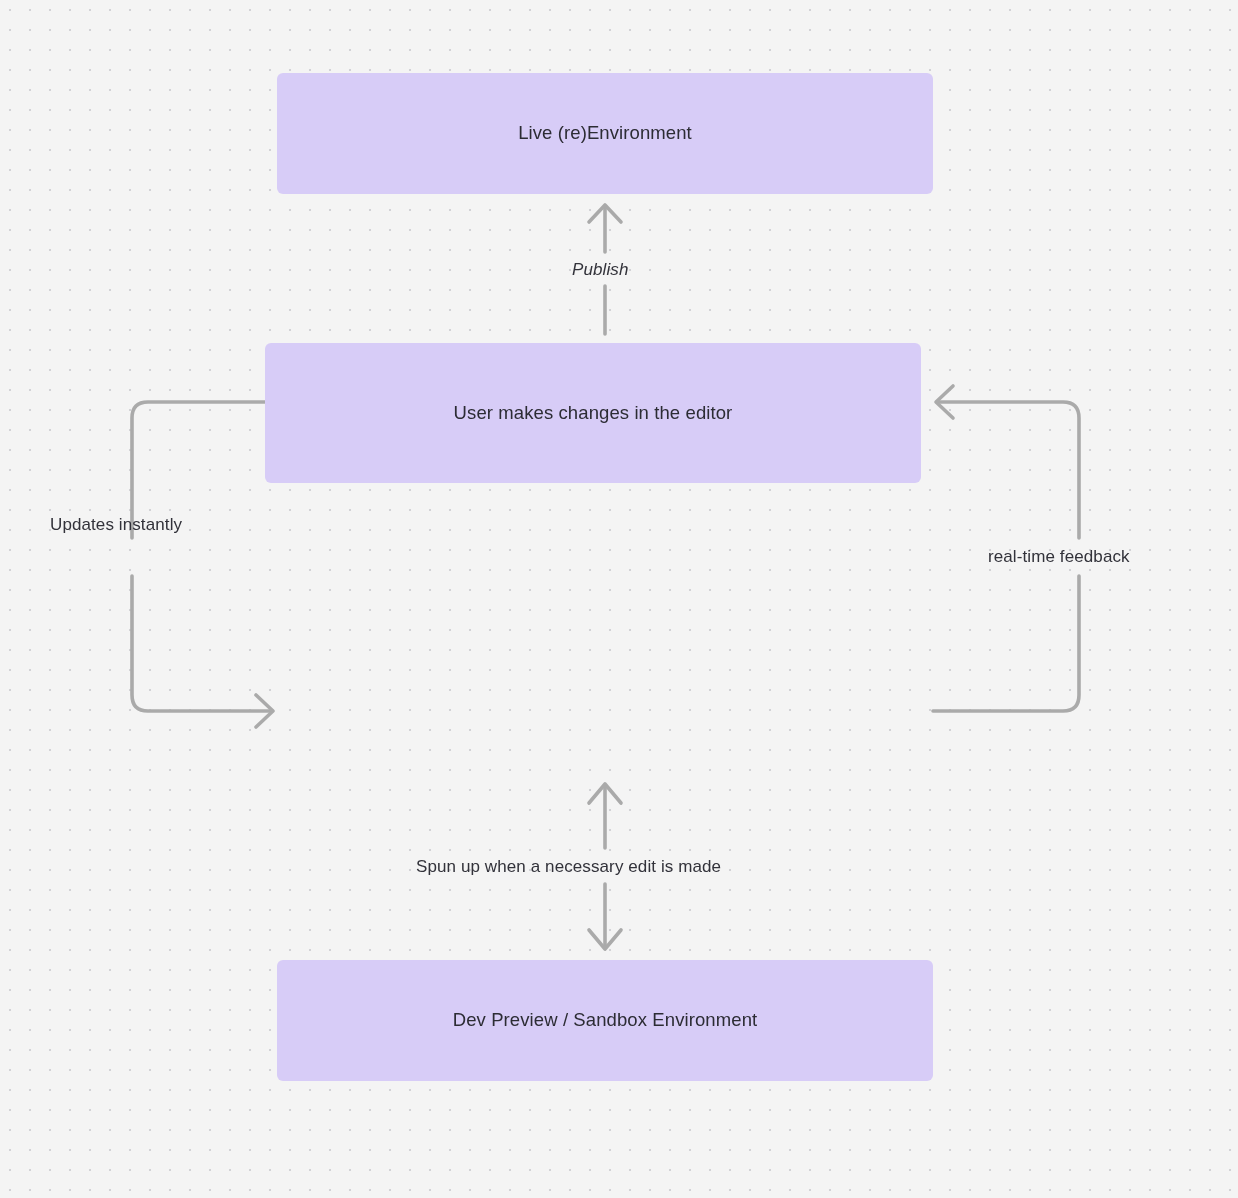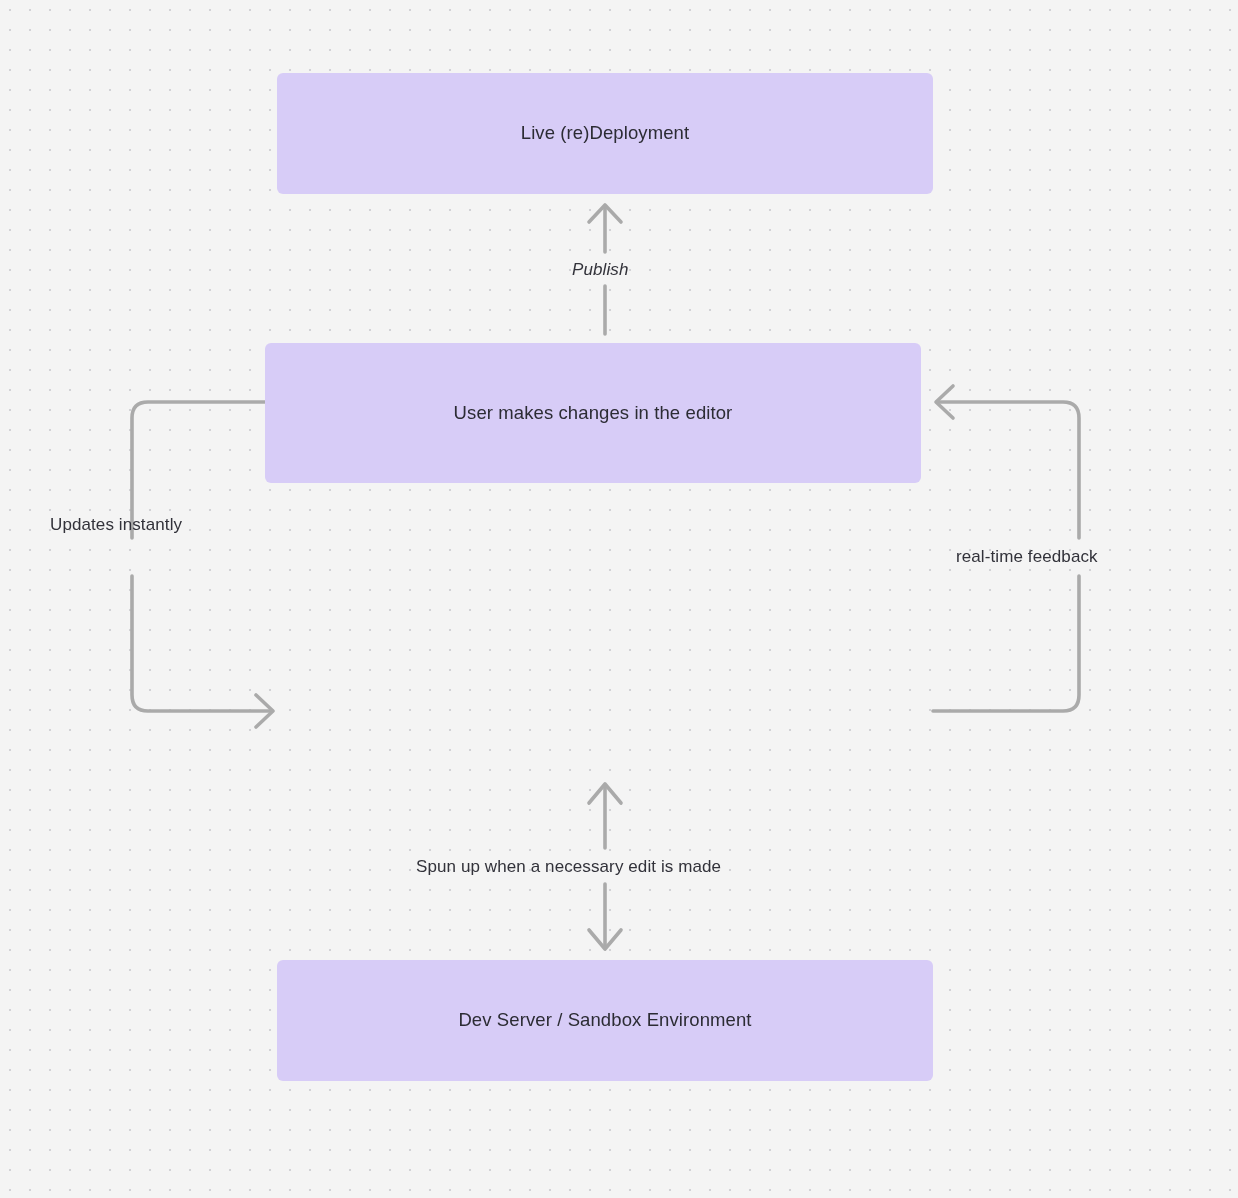--- a/index.html
+++ b/index.html
@@ -68,21 +68,21 @@
     position: absolute;
     font-size: 17px;
     color: #32323a;
     letter-spacing: 0.1px;
     white-space: nowrap;
     background: transparent;
     line-height: 1;
   }
   #label-publish        { left: 572px;  top: 261px; font-style: italic; }
   #label-updates        { left: 50px;   top: 516px; }
-  #label-realtime       { left: 956px;  top: 548px; }
+  #label-realtime       { left: 988px;  top: 548px; }
   #label-spunup         { left: 416px;  top: 858px; text-align: right; }
 </style>
 </head>
 <body>
 
 <div id="canvas">
 
   <svg id="edges" width="1238" height="1198" viewBox="0 0 1238 1198" xmlns="http://www.w3.org/2000/svg">
 
     <g fill="none" stroke="#aaaaaa" stroke-width="3.6" stroke-linecap="round" stroke-linejoin="round">
@@ -109,30 +109,30 @@
         <path d="M 605 848 L 605 786"></path>
         <path d="M 589 803 L 605 784 L 621 803"></path>
         <path d="M 605 884 L 605 947"></path>
         <path d="M 589 930 L 605 949 L 621 930"></path>
       </g>
 
     </g>
   </svg>
 
   <div class="node" id="node-live">
-    <span class="node-label">Live (re)Deployment</span>
+    <span class="node-label">Live (re)Environment</span>
   </div>
 
   <div class="node" id="node-user-edits">
     <span class="node-label">User makes changes in the editor</span>
   </div>
 
 
   <div class="node" id="node-devserver">
-    <span class="node-label">Dev Server / Sandbox Environment</span>
+    <span class="node-label">Dev Preview / Sandbox Environment</span>
   </div>
 
   <div class="edge-label" id="label-publish">Publish</div>
 
   <div class="edge-label" id="label-updates">Updates instantly</div>
 
   <div class="edge-label" id="label-realtime">real-time feedback</div>
 
   <div class="edge-label" id="label-spunup">Spun up when a necessary edit is made</div>
 

